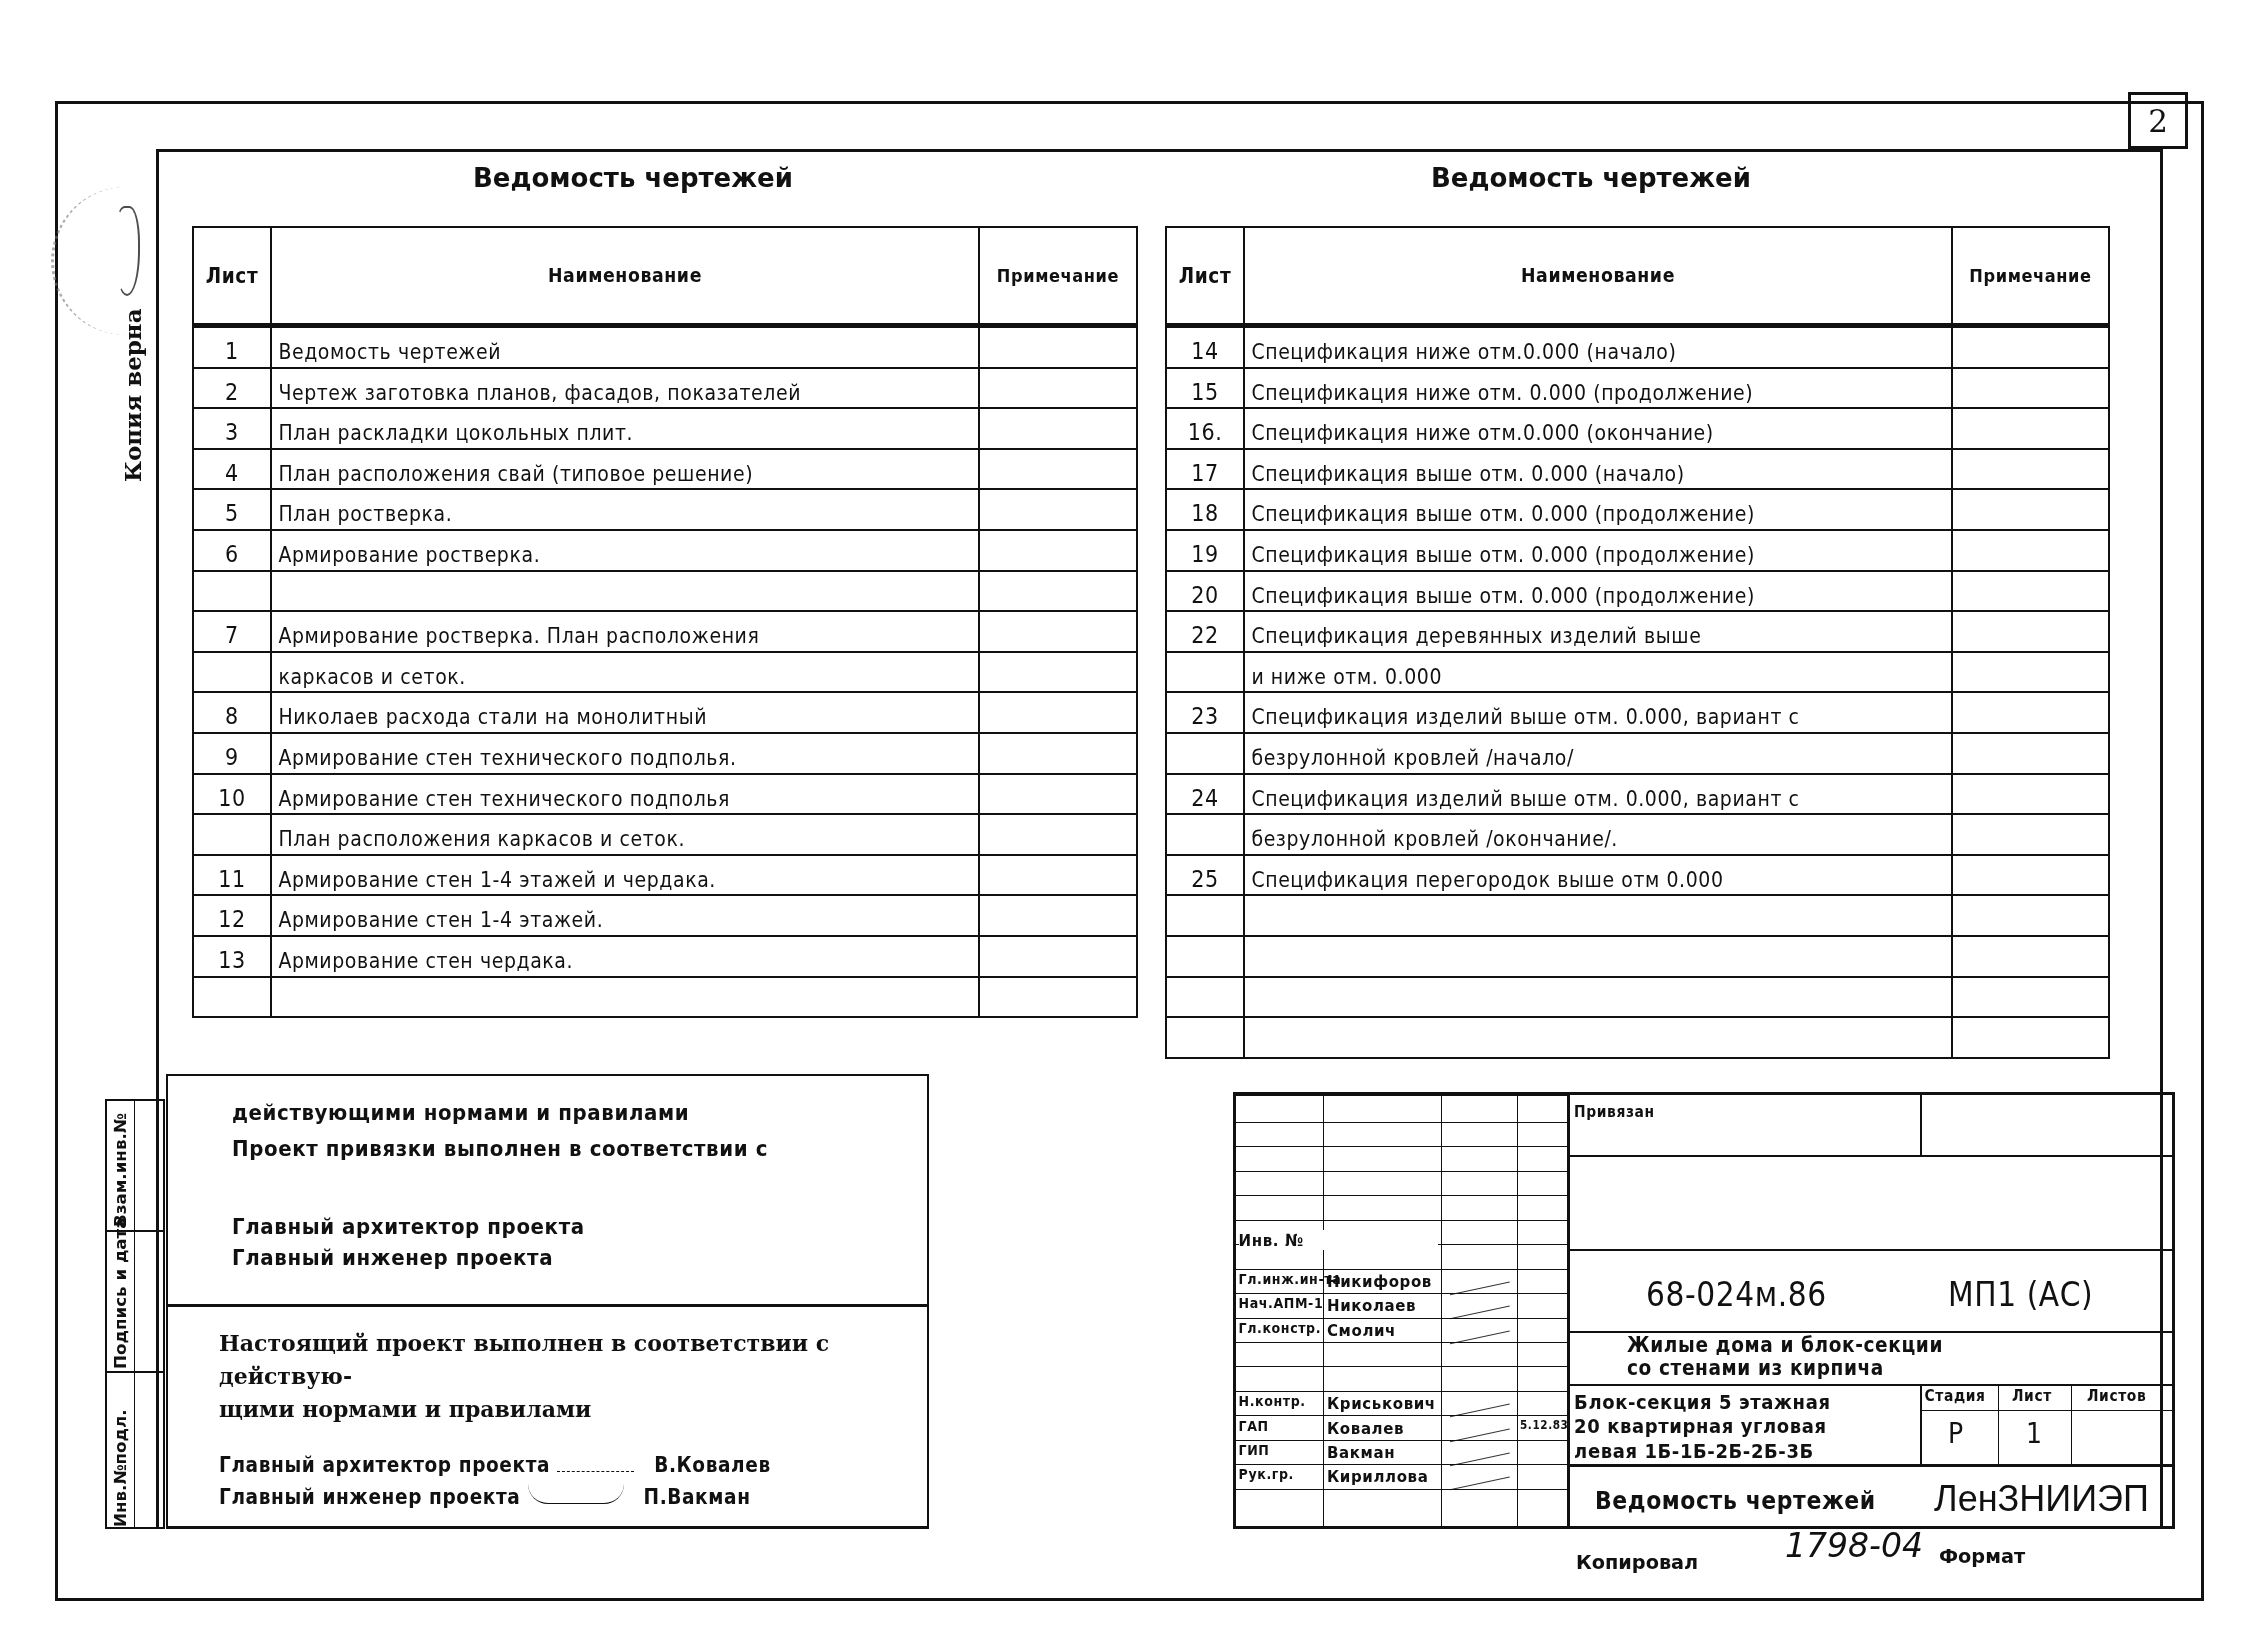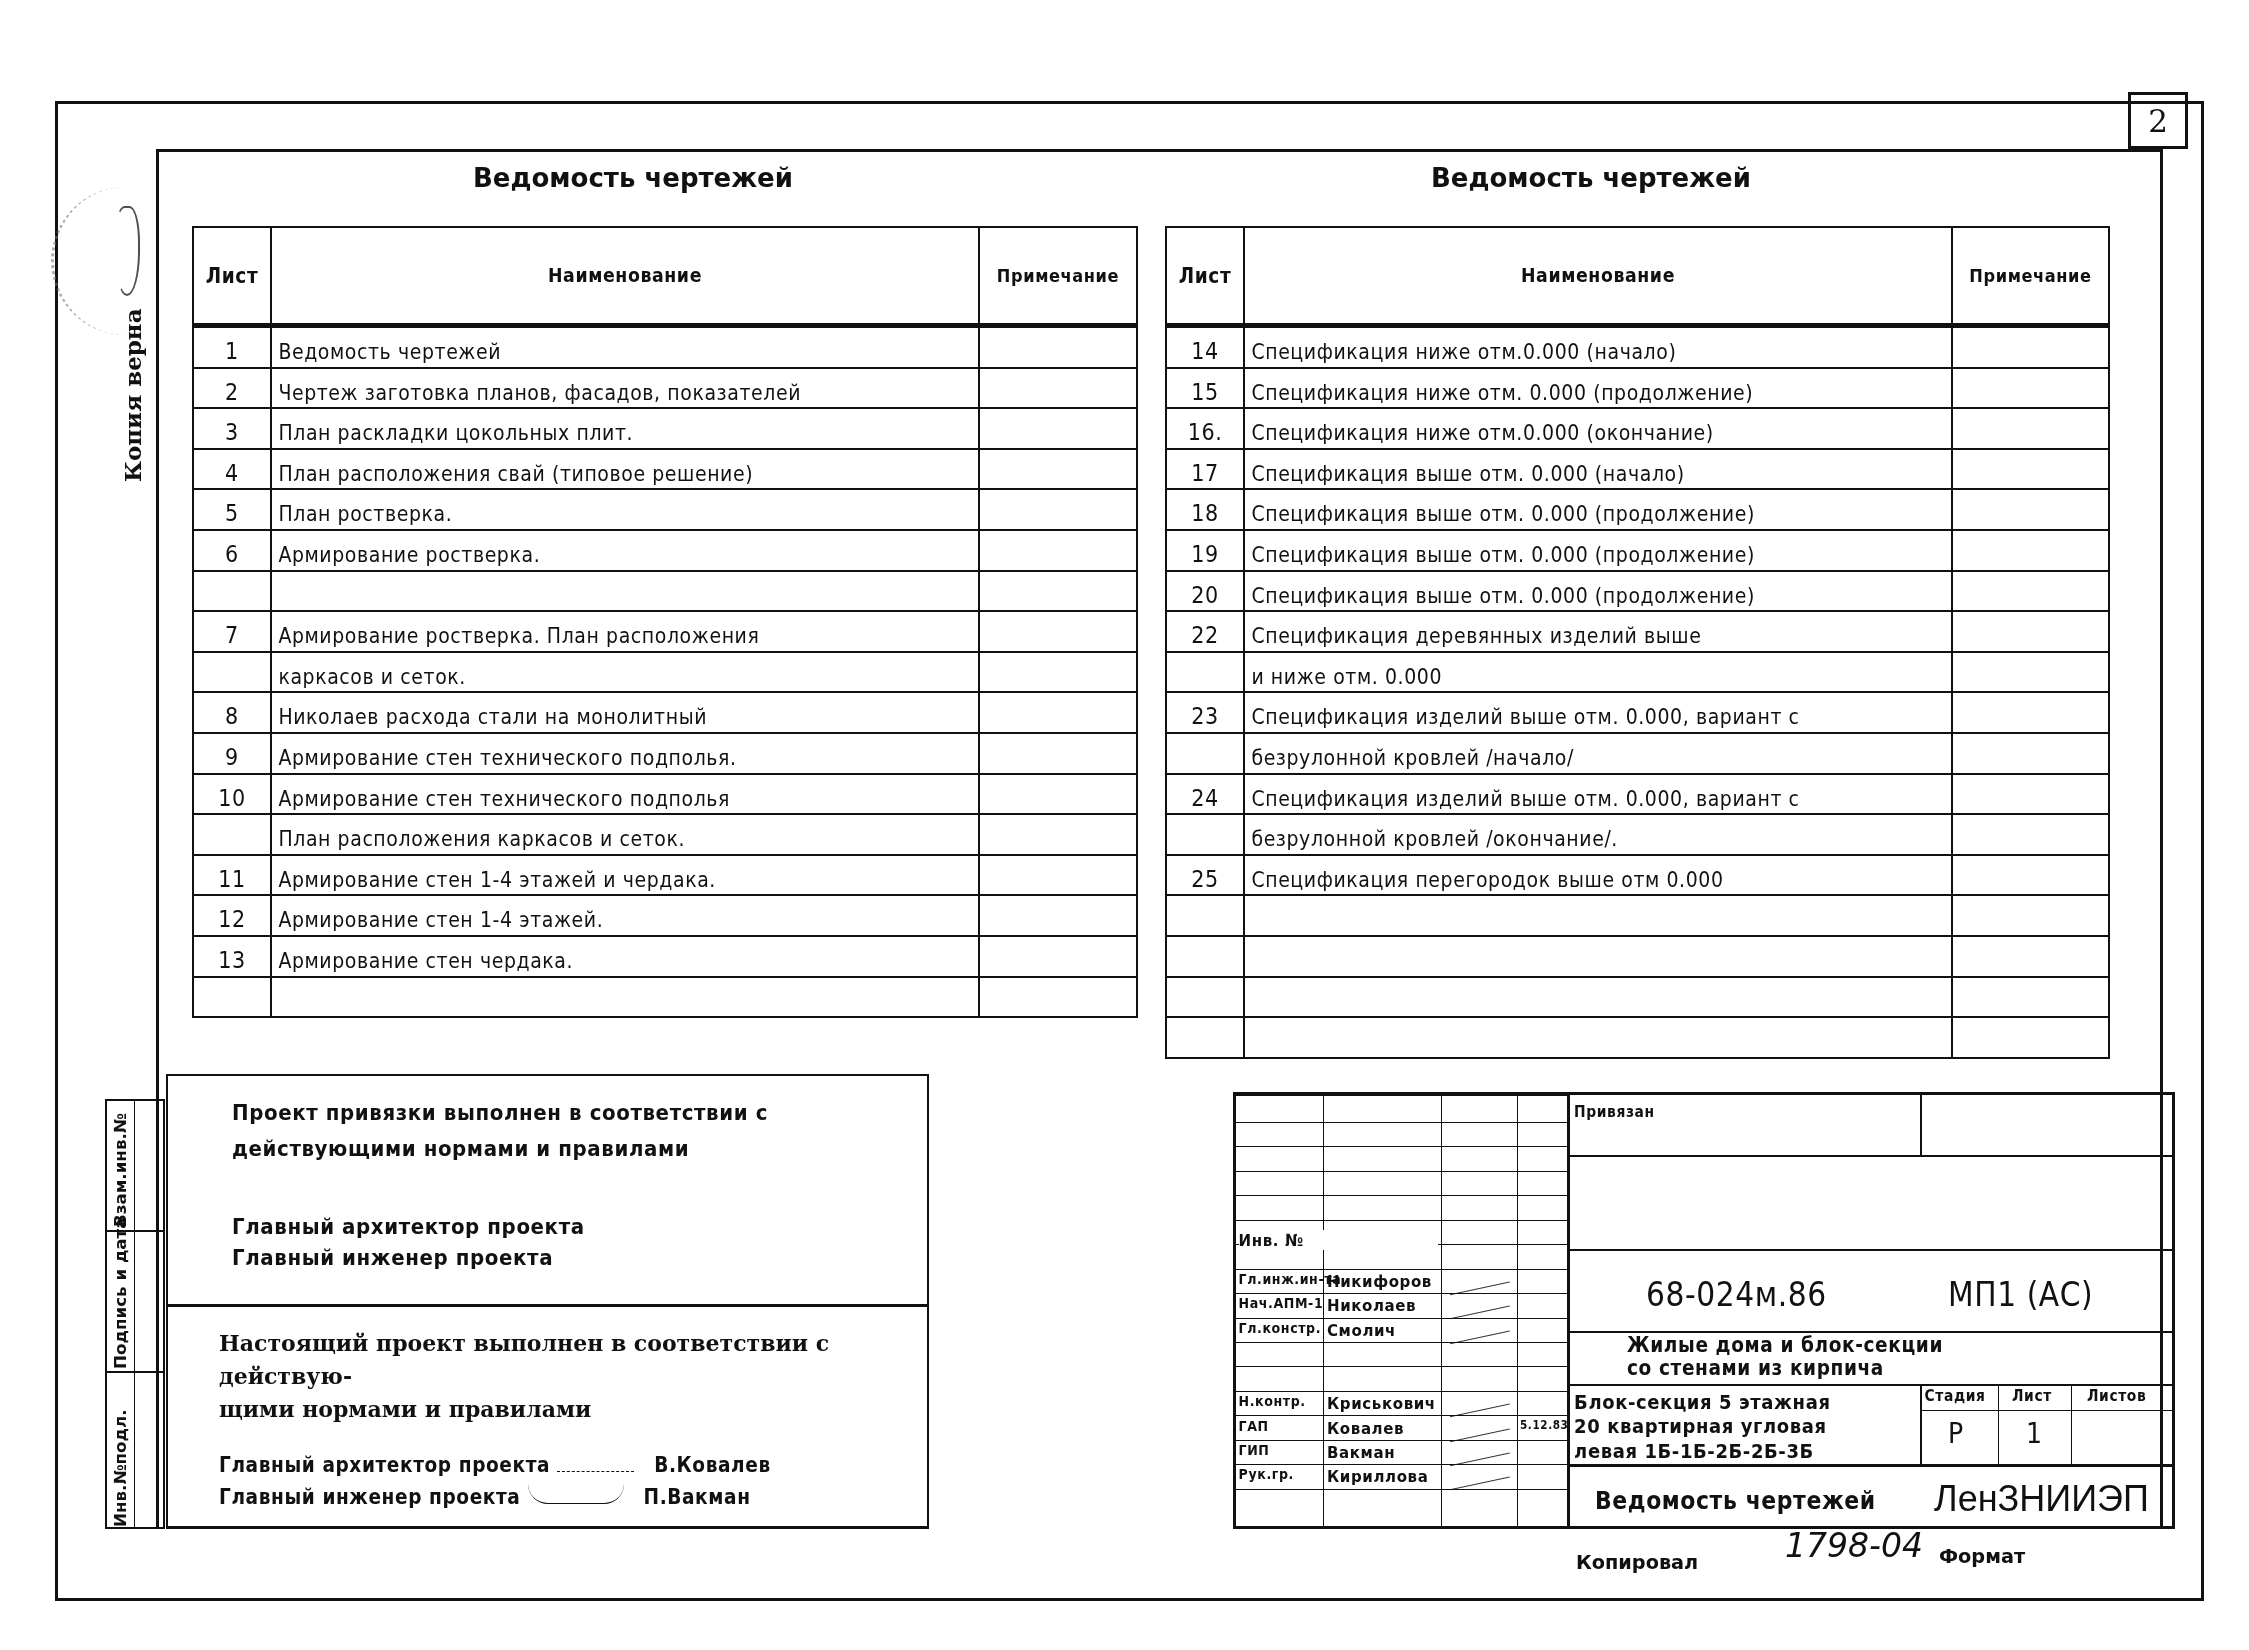--- a/index.html
+++ b/index.html
@@ -249,22 +249,22 @@
   <div class="abs" style="left:0; right:0; top:129px; border-top:2.6px solid #111;"></div>
   <div class="abs" style="left:0; right:0; top:270px; border-top:2.6px solid #111;"></div>
   <div class="vtext" style="left:2.6px; top:126px; font-size:16.7px;">Взам.инв.№</div>
   <div class="vtext" style="left:2.6px; top:268px; font-size:16.7px;">Подпись и дата</div>
   <div class="vtext" style="left:2.6px; top:426px; font-size:16.7px;">Инв.№подл.</div>
 </div>
 
 <div class="abs" style="left:166px; top:1074px; width:763px; height:455px; border:2.6px solid #111; border-bottom:3.2px solid #111;">
   <div class="abs" style="left:0; right:0; top:228px; border-top:3.2px solid #111;"></div>
   <div class="abs hand bold" style="left:64px; top:19.3px; font-size:22px; line-height:36px;">
+    <div>действующими нормами и правилами</div>
     <div>Проект привязки выполнен в соответствии с</div>
-    <div>действующими нормами и правилами</div>
   </div>
   <div class="abs hand bold" style="left:64px; top:135px; font-size:22px; line-height:31px;">
     <div>Главный архитектор проекта</div>
     <div>Главный инженер проекта</div>
   </div>
   <div class="abs" style="left:51px; top:251px; font-size:22px; line-height:33px; font-family:'DejaVu Serif', serif; font-weight:bold;">
     <div>Настоящий проект выполнен в соответствии с действую-</div>
     <div>щими нормами и правилами</div>
   </div>
   <div class="abs hand bold" style="left:51px; top:373px; font-size:20.6px; line-height:32px;">

